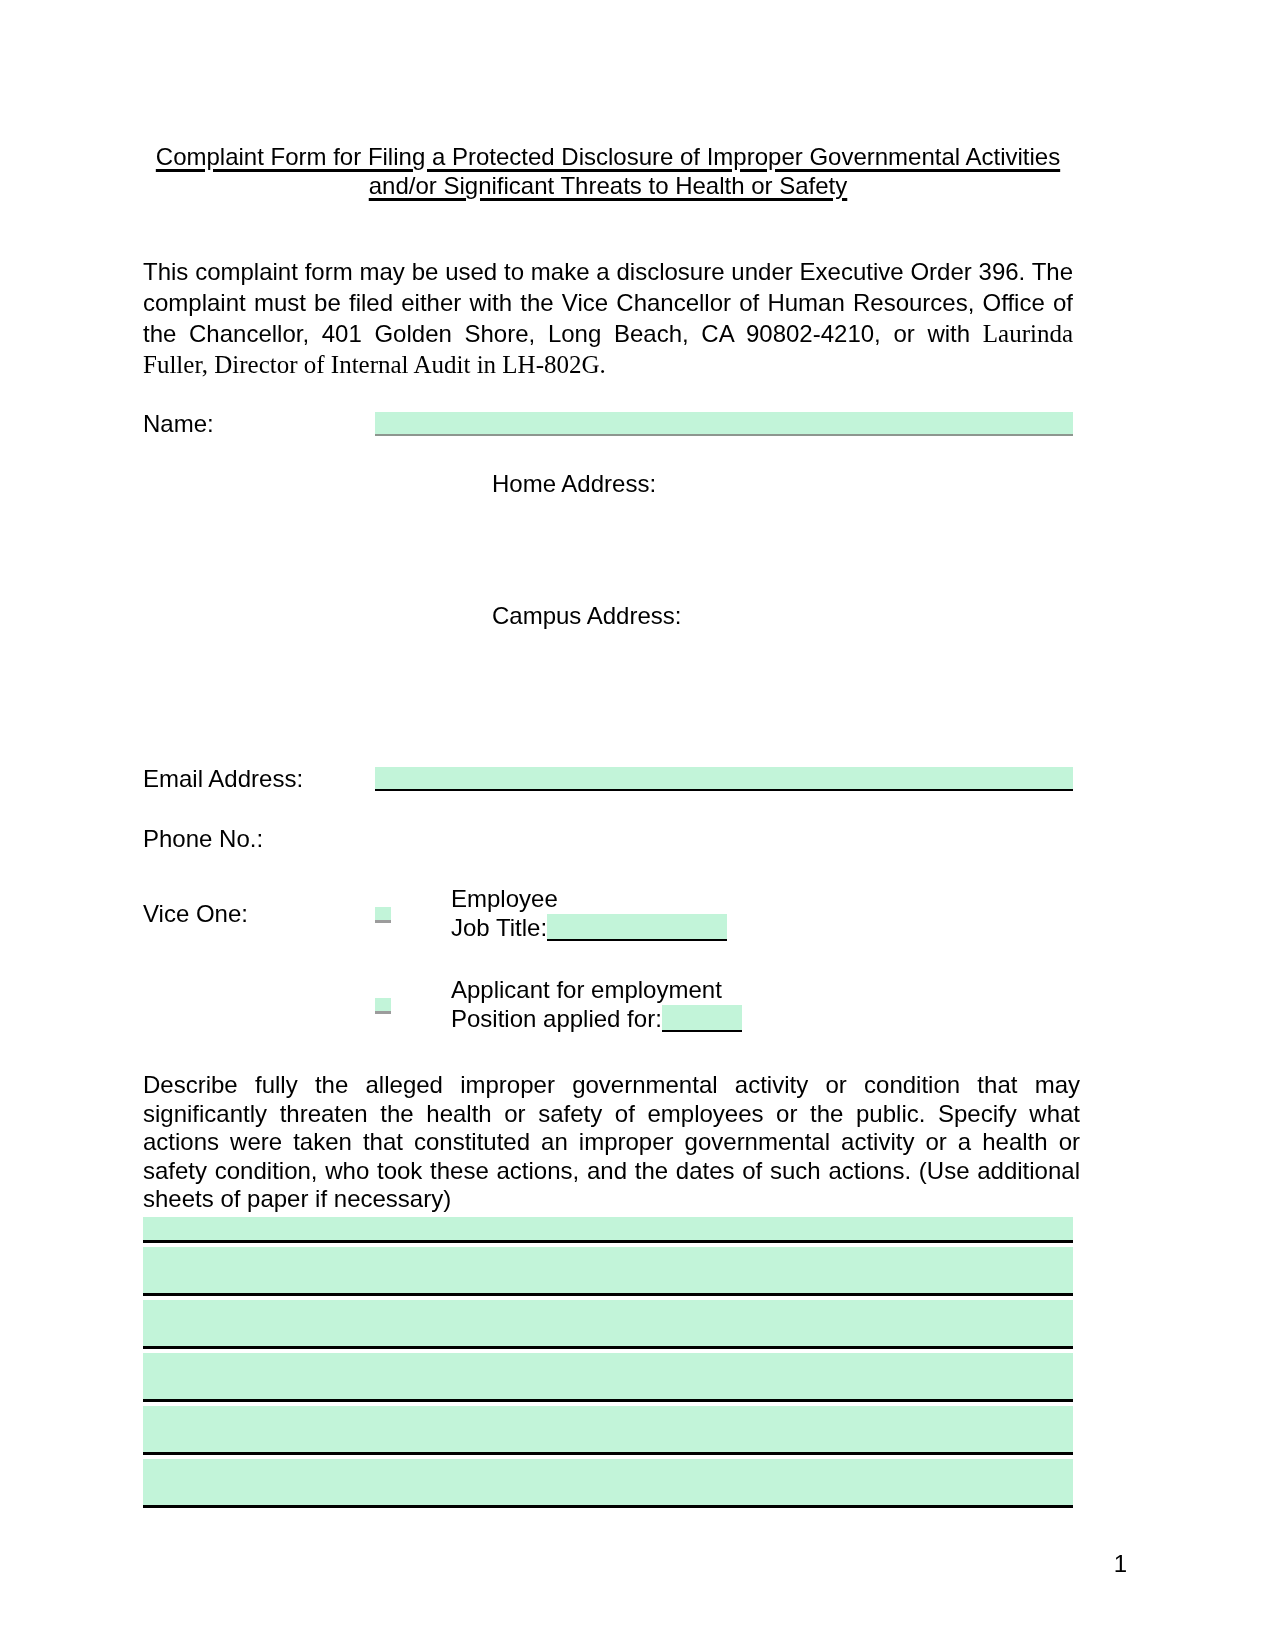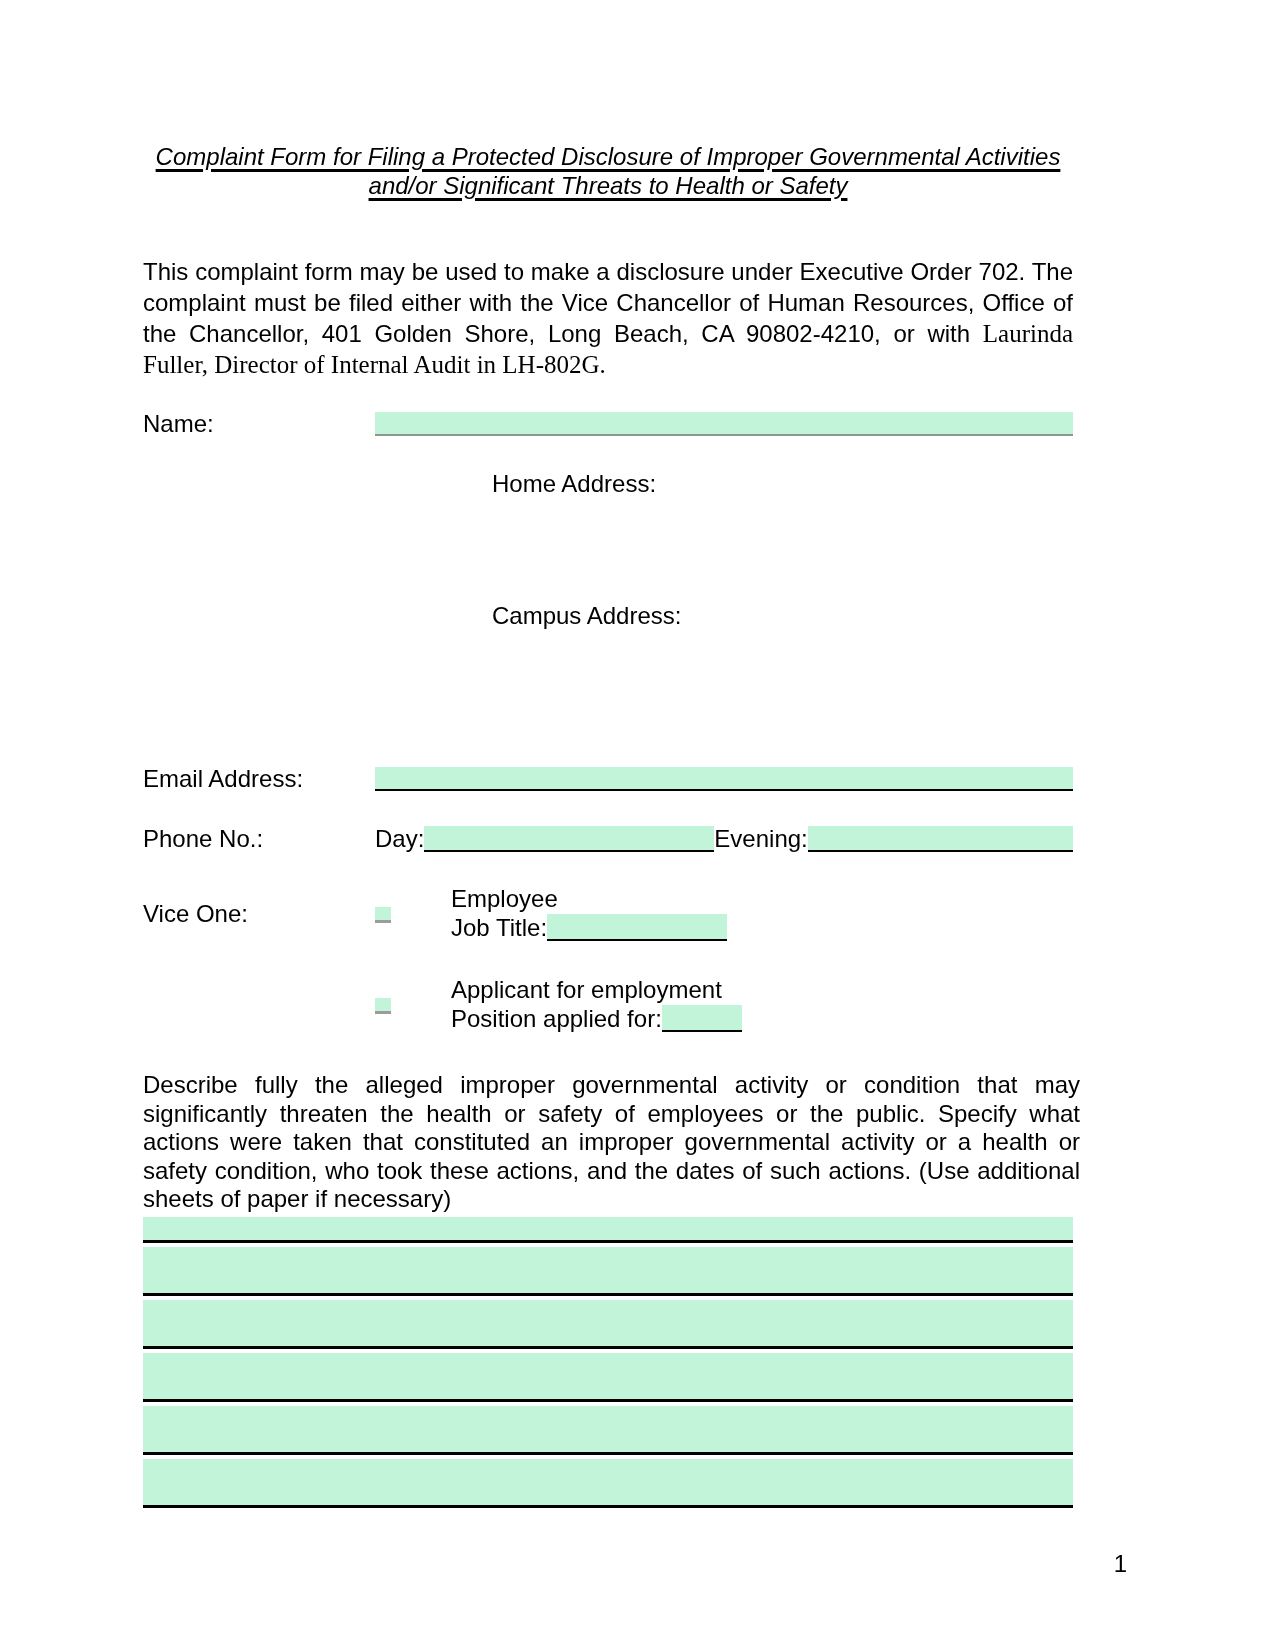--- a/index.html
+++ b/index.html
@@ -19,21 +19,20 @@
     margin-top:142px;
     text-align:center;
     font-size:24px;
     font-weight:400;
     line-height:29px;
   }
   .title span {
     text-decoration:underline;
     text-decoration-thickness:2.5px;
     text-underline-offset:4px;
-    font-style:italic;
   }
 
   .intro {
     margin-top:56px;
     text-align:justify;
     line-height:31px;
   }
   .serif {
     font-family:"Liberation Serif", serif;
     font-size:25px;
@@ -110,21 +109,21 @@
 <body>
 
 <div class="page">
   <div class="content">
 
     <h1 class="title">
       <span>Complaint Form for Filing a Protected Disclosure of Improper Governmental Activities</span><br>
       <span>and/or Significant Threats to Health or Safety</span>
     </h1>
 
-    <p class="intro"><span>This complaint form may be used to make a disclosure under Executive Order 702.  The complaint must be filed either with the Vice Chancellor of Human Resources, Office of the Chancellor, 401 Golden Shore, Long Beach, CA 90802-4210, or with </span><span class="serif">Laurinda Fuller, Director of Internal Audit in LH-802G.</span></p>
+    <p class="intro"><span>This complaint form may be used to make a disclosure under Executive Order 396.  The complaint must be filed either with the Vice Chancellor of Human Resources, Office of the Chancellor, 401 Golden Shore, Long Beach, CA 90802-4210, or with </span><span class="serif">Laurinda Fuller, Director of Internal Audit in LH-802G.</span></p>
 
 
     <div class="row row-name">
       <div class="lbl">Name:</div>
       <div class="flines">
         <div class="fline soft"></div>
       </div>
     </div>
 
     <div class="row row-home">
@@ -148,26 +147,20 @@
 
     <div class="row row-email">
       <div class="lbl">Email Address:</div>
       <div class="flines">
         <div class="fline"></div>
       </div>
     </div>
 
     <div class="row row-phone">
       <div class="lbl">Phone No.:</div>
-      <div class="phone-flex">
-        <span>Day:</span>
-        <span class="pfield day"></span>
-        <span>Evening:</span>
-        <span class="pfield evening"></span>
-      </div>
     </div>
 
     <div class="row row-check">
       <div class="lbl">Vice One:</div>
       <div class="cbox"></div>
       <div class="ctext">
         <div>Employee</div>
         <div class="subline">
           <span>Job Title:</span>
           <span class="ifield jobtitle"></span>

